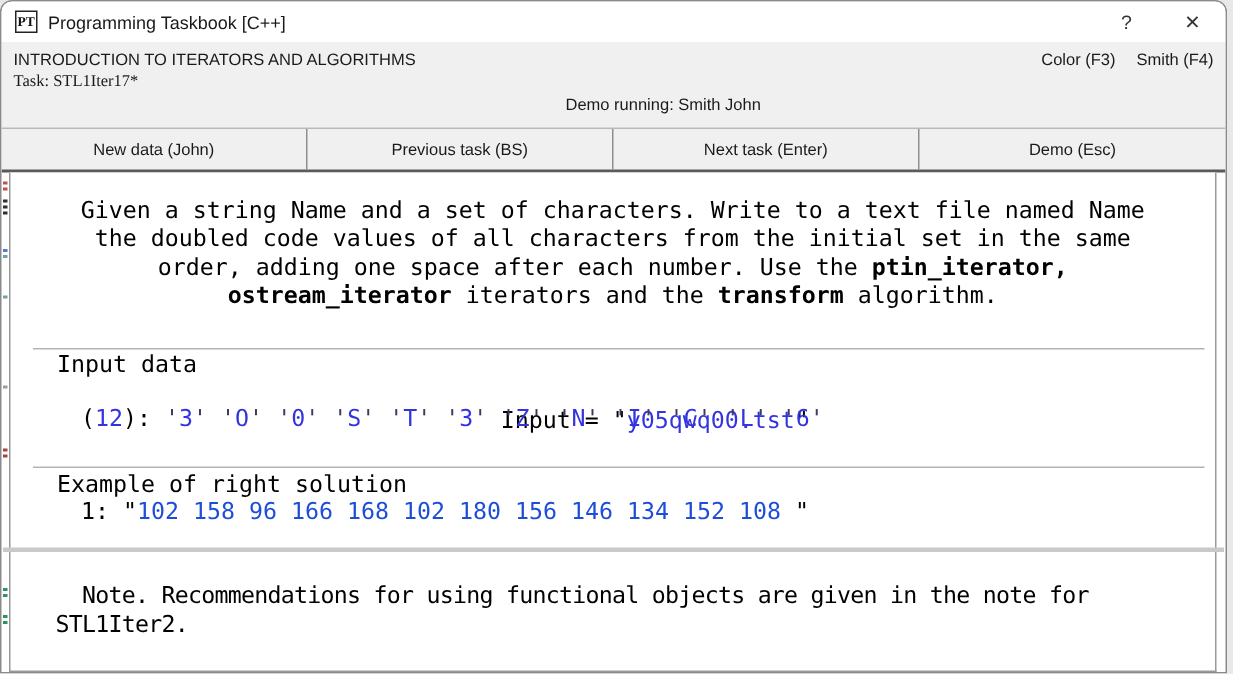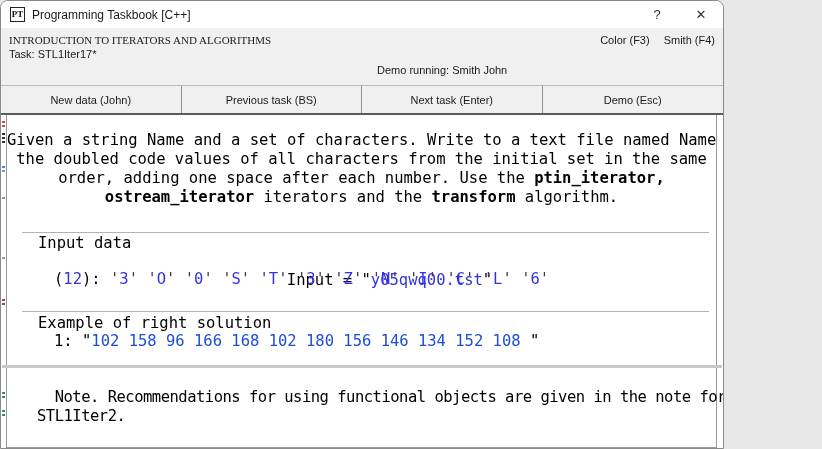--- a/index.html
+++ b/index.html
@@ -1,31 +1,31 @@
 <!DOCTYPE html>
 <html><head>
 <meta charset="utf-8">
 <style>
   * { margin:0; padding:0; box-sizing:border-box; }
   html,body { width:822px; height:449px; background:#e8e8e8; font-family:"Liberation Sans",sans-serif; }
   .window{
-    position:relative; width:724px; height:449px; background:#ffffff;
+    position:relative; width:818px; height:449px; background:#ffffff;
     border:1px solid #8a8a8a; border-radius:8px 8px 0 0; overflow:hidden;
   }
   
   .titlebar{ position:absolute; top:0; left:0; right:0; height:27px; background:#fff; display:flex; align-items:center; }
   .pt-icon{ width:15px; height:15px; margin-left:9px; border:1px solid #222; background:#fff;
     font-family:"Liberation Serif",serif; font-weight:bold; font-size:9px; line-height:13px; text-align:center; color:#111; }
   .title-text{ margin-left:7px; font-size:12px; color:#1a1a1a; }
   .tb-controls{ position:absolute; right:0; top:0; height:27px; display:flex; }
   .tb-ctl{ width:44px; height:27px; display:flex; align-items:center; justify-content:center; font-size:13px; color:#333; cursor:default; }
   
   .header{ position:absolute; top:27px; left:0; right:0; height:57px; background:#f0f0f0; font-size:11px; color:#1a1a1a; }
-  .hdr-course{ position:absolute; left:8px; top:6px;font-family:Liberation Serif, serif; }
-  .hdr-task{ position:absolute; left:8px; top:20px; }
+  .hdr-course{ position:absolute; left:8px; top:6px; }
+  .hdr-task{ position:absolute; left:8px; top:20px;font-family:Liberation Serif, serif; }
   .hdr-demo{ position:absolute; left:356px; top:36px;margin-left:20px; }
   .hdr-right{ position:absolute; right:8px; top:6px; display:flex; gap:14px; }
   
   .toolbar{ position:absolute; top:84px; left:0; right:0; height:30px; background:#f0f0f0;
     border-top:1px solid #b9b9b9; border-bottom:2px solid #5a5a5a; display:flex; }
   .tb-btn{ flex:1 1 25%; display:flex; align-items:center; justify-content:center;
     font-size:11px; color:#1a1a1a; border-right:1px solid #8f8f8f; cursor:default; }
   .tb-btn:last-child{ border-right:none; }
   
   .content{ position:absolute; top:114px; left:5px; right:6px; bottom:0; background:#fff;

